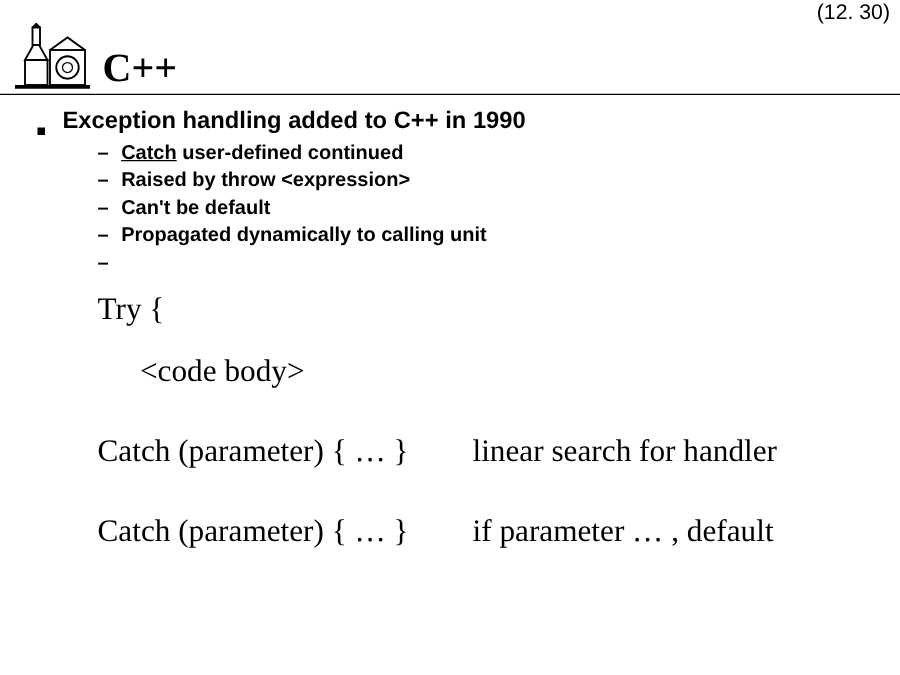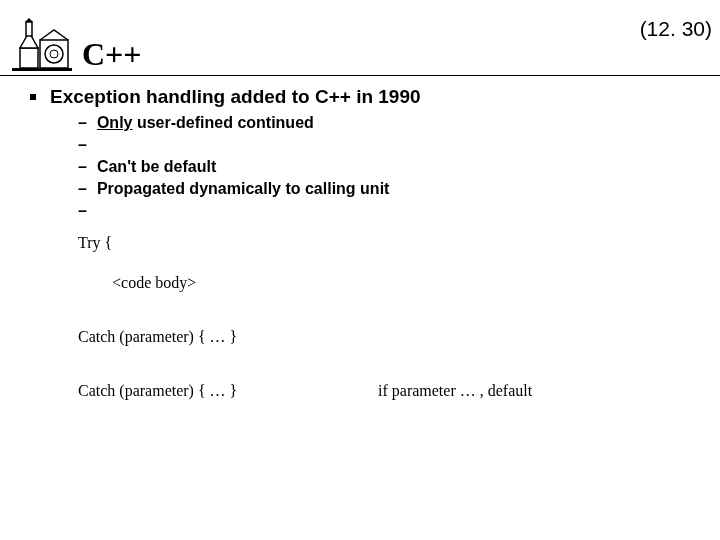--- a/index.html
+++ b/index.html
@@ -7,23 +7,23 @@
     width: 720px;
     height: 540px;
     background: #ffffff;
     font-family: Arial, Helvetica, sans-serif;
     color: #000000;
     position: relative;
     overflow: hidden;
   }
   .page-number {
     position: absolute;
-    top: 17px;
+    top: 0;
     right: 8px;
-    font-size: 21px;
+    font-size: 17px;
   }
   .header {
     display: flex;
     align-items: flex-end;
     padding: 18px 0 0 12px;
   }
   .logo {
     width: 60px;
     height: 55px;
   }
@@ -39,21 +39,21 @@
     border-top: 1px solid #000;
     margin: 2px 0 10px 0;
     width: 100%;
   }
   .content {
     padding-left: 30px;
     padding-right: 20px;
   }
   .bullet-item {
     display: flex;
-    align-items: flex-start;
+    align-items: flex-end;
     margin-bottom: 6px;
   }
   .bullet-dot {
     width: 6px;
     height: 6px;
     background: #000;
     margin-top: 8px;
     margin-right: 14px;
     flex-shrink: 0;
   }
@@ -80,21 +80,21 @@
     flex-shrink: 0;
   }
   .sub-text {
     font-family: Arial, Helvetica, sans-serif;
     font-size: 16px;
     font-weight: bold;
   }
   .underline { text-decoration: underline; }
   .code-block {
     font-family: "Times New Roman", Times, serif;
-    font-size: 16px;
+    font-size: 25px;
     padding-left: 48px;
     margin-top: 14px;
   }
   .code-line1 { margin-bottom: 22px; }
   .code-line-indent {
     padding-left: 34px;
   }
   .code-row {
     display: flex;
     margin-bottom: 22px;
@@ -134,44 +134,46 @@
 <div class="content">
 
   <div class="bullet-item">
     <div class="bullet-dot"></div>
     <div class="bullet-text">Exception handling added to C++ in 1990</div>
   </div>
 
   <div class="sub-list">
     <div class="sub-item">
       <div class="dash">–</div>
-      <div class="sub-text"><span class="underline">Only</span><span> user-defined continued</span></div>
+      <div class="sub-text"><span class="underline">Catch</span><span> user-defined continued</span></div>
     </div>
     <div class="sub-item">
       <div class="dash">–</div>
+      <div class="sub-text">Raised by throw &lt;expression&gt;</div>
     </div>
     <div class="sub-item">
       <div class="dash">–</div>
       <div class="sub-text">Can't be default</div>
     </div>
     <div class="sub-item">
       <div class="dash">–</div>
       <div class="sub-text">Propagated dynamically to calling unit</div>
     </div>
     <div class="sub-item">
       <div class="dash">–</div>
     </div>
   </div>
 
 
   <div class="code-block">
     <div class="code-line1">Try {</div>
     <div class="code-line-indent">&lt;code body&gt;</div>
     <div class="code-row">
       <div class="left">Catch (parameter) { … }</div>
+      <div class="right">linear search for handler</div>
     </div>
     <div class="code-row">
       <div class="left">Catch (parameter) { … }</div>
       <div class="right">if parameter … , default</div>
     </div>
   </div>
 
 </div>
 
 </body></html>

